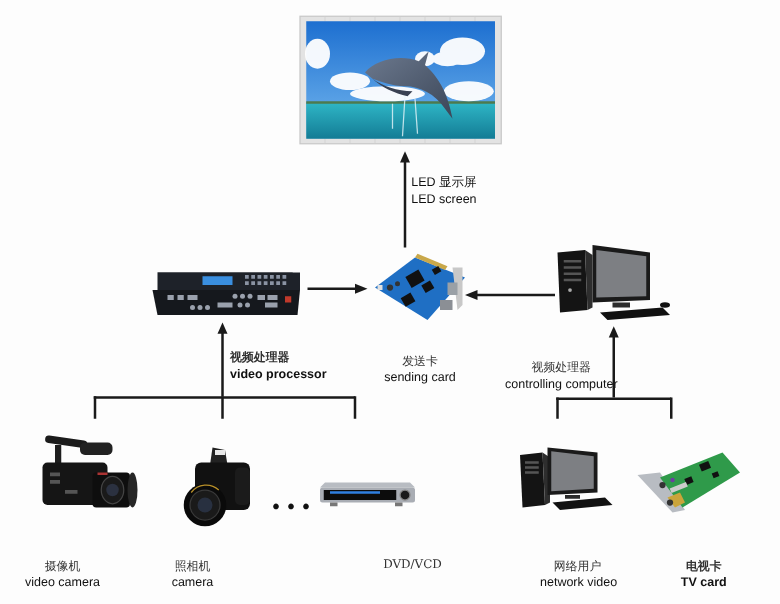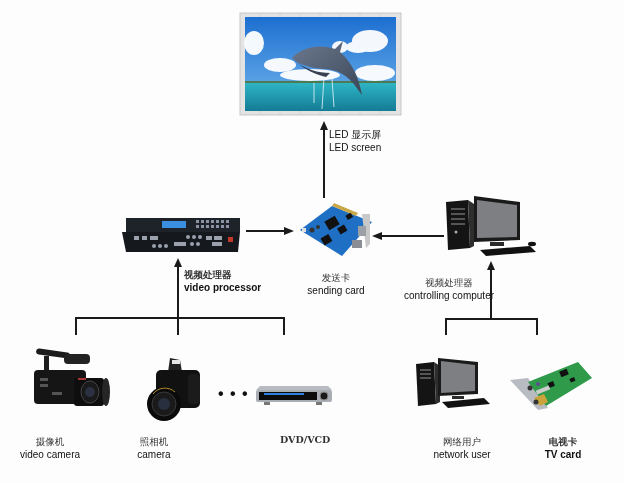--- a/index.html
+++ b/index.html
@@ -1,19 +1,19 @@
 <!DOCTYPE html>
 <html><head>
 <meta charset="utf-8">
 <style>
   html, body { margin:0; padding:0; background:#fdfdfd; }
   body { width:624px; height:483px; position:relative; overflow:hidden;
          font-family:"Liberation Sans", sans-serif; color:#111; }
   .abs { position:absolute; }
-  .lbl { position:absolute; text-align:center; font-size:10px; line-height:13px; white-space:nowrap; }
+  .lbl { position:absolute; text-align:center; font-size:10px; line-height:13px; white-space:nowrap;margin-top:12px; }
   .lbl .cn { font-family:"DejaVu Serif", serif; font-size:9.5px; color:#333; display:block; }
   .lbl .en { font-family:"Liberation Sans", sans-serif; font-size:10px; color:#111; display:block; }
   .line { position:absolute; background:#1a1a1a; }
   svg { position:absolute; overflow:visible; }
 </style>
 </head>
 <body>
 
 <div class="abs" style="left:240px;top:13px;width:161px;height:102px;">
   <svg width="161" height="102" viewBox="0 0 161 102">
@@ -247,42 +247,42 @@
   <svg width="76" height="22" viewBox="0 0 76 22">
     <polygon points="4,2 72,2 76,6 0,6" fill="#b8bcc2"></polygon>
     <rect x="0" y="6" width="76" height="12" rx="2" fill="#a9adb4"></rect>
     <rect x="3" y="8" width="58" height="8" fill="#0c0c0c"></rect>
     <rect x="8" y="9" width="40" height="2" fill="#2f7fe0"></rect>
     <circle cx="68" cy="12" r="4" fill="#1a1a1a" stroke="#888"></circle>
     <rect x="8" y="18" width="6" height="3" fill="#777"></rect>
     <rect x="60" y="18" width="6" height="3" fill="#777"></rect>
   </svg>
 </div>
-<div class="lbl" style="left:280px;top:433px;width:50px;font-weight:bold;">
+<div class="lbl" style="left:305px;top:433px;width:50px;">
   <span class="cn">DVD/VCD</span>
 </div>
 
 <div class="abs" style="left:414px;top:356px;width:78px;height:56px;">
   <svg width="78" height="56" viewBox="0 0 78 56">
     <polygon points="2,8 20,6 22,48 4,50" fill="#141414"></polygon>
     <polygon points="20,6 26,10 26,46 22,48" fill="#2e2e2e"></polygon>
     <g fill="#555">
         <rect x="6" y="13" width="11" height="2"></rect>
         <rect x="6" y="17" width="11" height="2"></rect>
         <rect x="6" y="21" width="11" height="2"></rect>
       </g>
     <polygon points="24,2 64,6 64,38 24,40" fill="#1a1a1a"></polygon>
     <polygon points="27,5 61,9 61,35 27,37" fill="#7d7f83"></polygon>
     <rect x="38" y="40" width="12" height="3" fill="#2b2b2b"></rect>
     <polygon points="28,46 70,42 76,48 34,52" fill="#111"></polygon>
   </svg>
 </div>
 <div class="lbl" style="left:432px;top:435px;width:60px;">
   <span class="cn">网络用户</span>
-  <span class="en">network user</span>
+  <span class="en">network video</span>
 </div>
 
 <div class="abs" style="left:508px;top:358px;width:84px;height:56px;">
   <svg width="84" height="56" viewBox="0 0 84 56">
     <polygon points="2,22 20,20 40,50 30,52" fill="#b8bcc2"></polygon>
     <polygon points="20,24 70,4 84,20 38,48" fill="#2f9a4a"></polygon>
     <polygon points="26,40 36,36 40,44 32,48" fill="#caa43a"></polygon>
     <g fill="#111">
       <rect x="52" y="12" width="8" height="6" transform="rotate(-22 56 15)"></rect>
       <rect x="40" y="24" width="6" height="5" transform="rotate(-22 43 26)"></rect>

